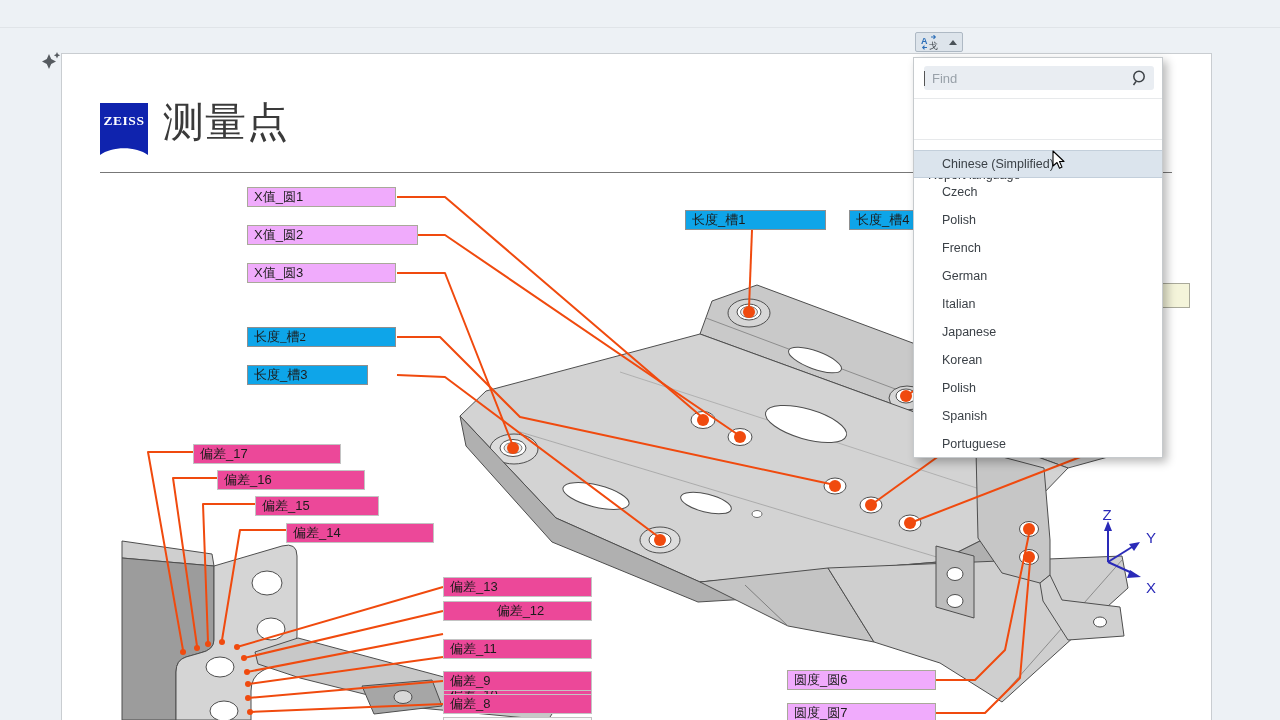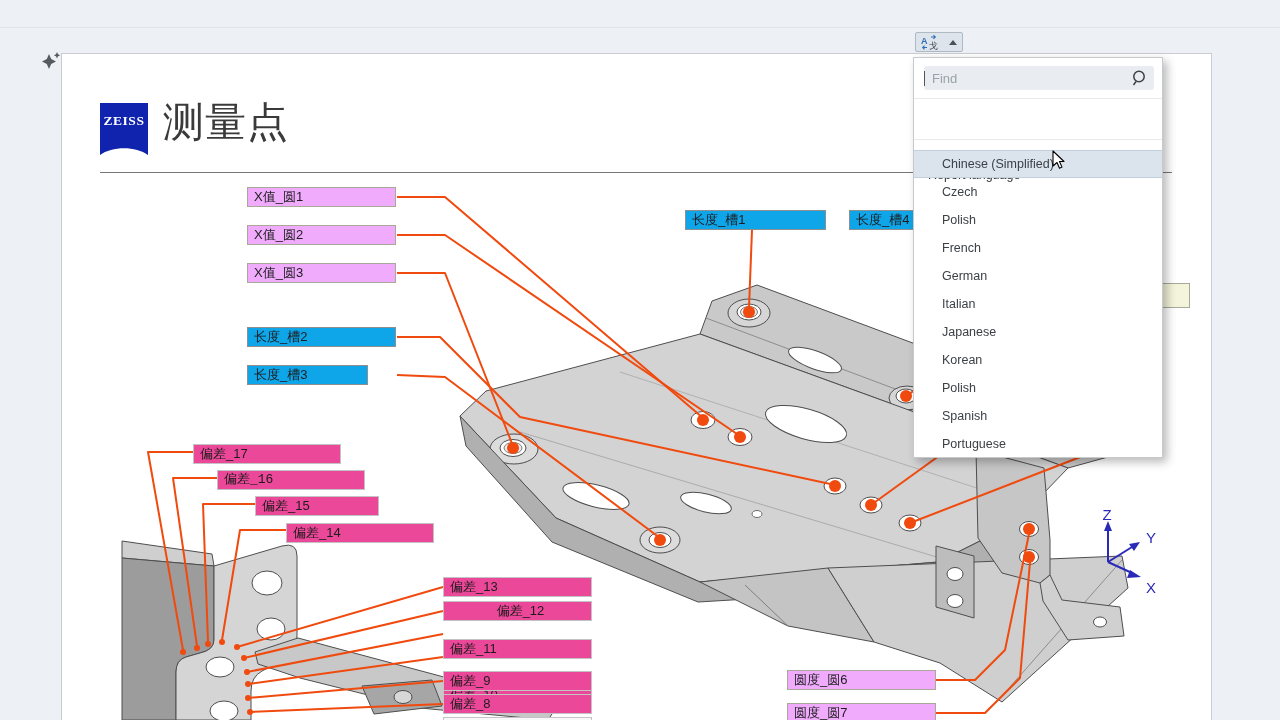--- a/index.html
+++ b/index.html
@@ -211,28 +211,28 @@
     <path d="M1140,542 L1129,544 L1134,551 Z" stroke="none"></path>
     <line x1="1108" y1="562" x2="1132" y2="573"></line>
     <path d="M1141,577 L1130,570 L1127,578 Z" stroke="none"></path>
     <text x="1107" y="520" text-anchor="middle" stroke="none" font-size="15">Z</text>
     <text x="1151" y="543" text-anchor="middle" stroke="none" font-size="15">Y</text>
     <text x="1151" y="593" text-anchor="middle" stroke="none" font-size="15">X</text>
   </g>
 </svg>
 
 <div class="co yellow" style="left:247px;top:187px;width:149px;">X值_圆1</div>
-<div class="co yellow" style="left:247px;top:225px;width:149px;">X值_圆2</div>
+<div class="co yellow" style="left:247px;top:225px;width:171px;">X值_圆2</div>
 <div class="co yellow" style="left:247px;top:263px;width:149px;">X值_圆3</div>
-<div class="co gray" style="left:247px;top:327px;width:149px;">长度_槽2</div>
+<div class="co gray" style="left:247px;top:327px;width:149px;font-family:Liberation Serif, serif;">长度_槽2</div>
 <div class="co gray" style="left:247px;top:365px;width:121px;">长度_槽3</div>
 <div class="co gray" style="left:685px;top:210px;width:141px;">长度_槽1</div>
 <div class="co gray under" style="left:849px;top:210px;width:141px;">长度_槽4</div>
 <div class="co white" style="left:193px;top:444px;width:148px;">偏差_17</div>
-<div class="co white" style="left:217px;top:470px;width:148px;font-family:Liberation Mono, monospace;">偏差_16</div>
+<div class="co white" style="left:217px;top:470px;width:148px;">偏差_16</div>
 <div class="co white" style="left:255px;top:496px;width:124px;">偏差_15</div>
 <div class="co white" style="left:286px;top:523px;width:148px;">偏差_14</div>
 <div class="co white" style="left:443px;top:577px;width:149px;">偏差_13</div>
 <div class="co white" style="left:443px;top:601px;width:149px;text-align:center;">偏差_12</div>
 <div class="co white" style="left:443px;top:639px;width:149px;">偏差_11</div>
 <div class="co white" style="left:443px;top:647px;width:149px;margin-top:38px;">偏差_10</div>
 <div class="co white" style="left:443px;top:671px;width:149px;">偏差_9</div>
 <div class="co white" style="left:443px;top:694px;width:149px;">偏差_8</div>
 <div class="co yellow" style="left:787px;top:670px;width:149px;">圆度_圆6</div>
 <div class="co yellow" style="left:787px;top:703px;width:149px;">圆度_圆7</div>

